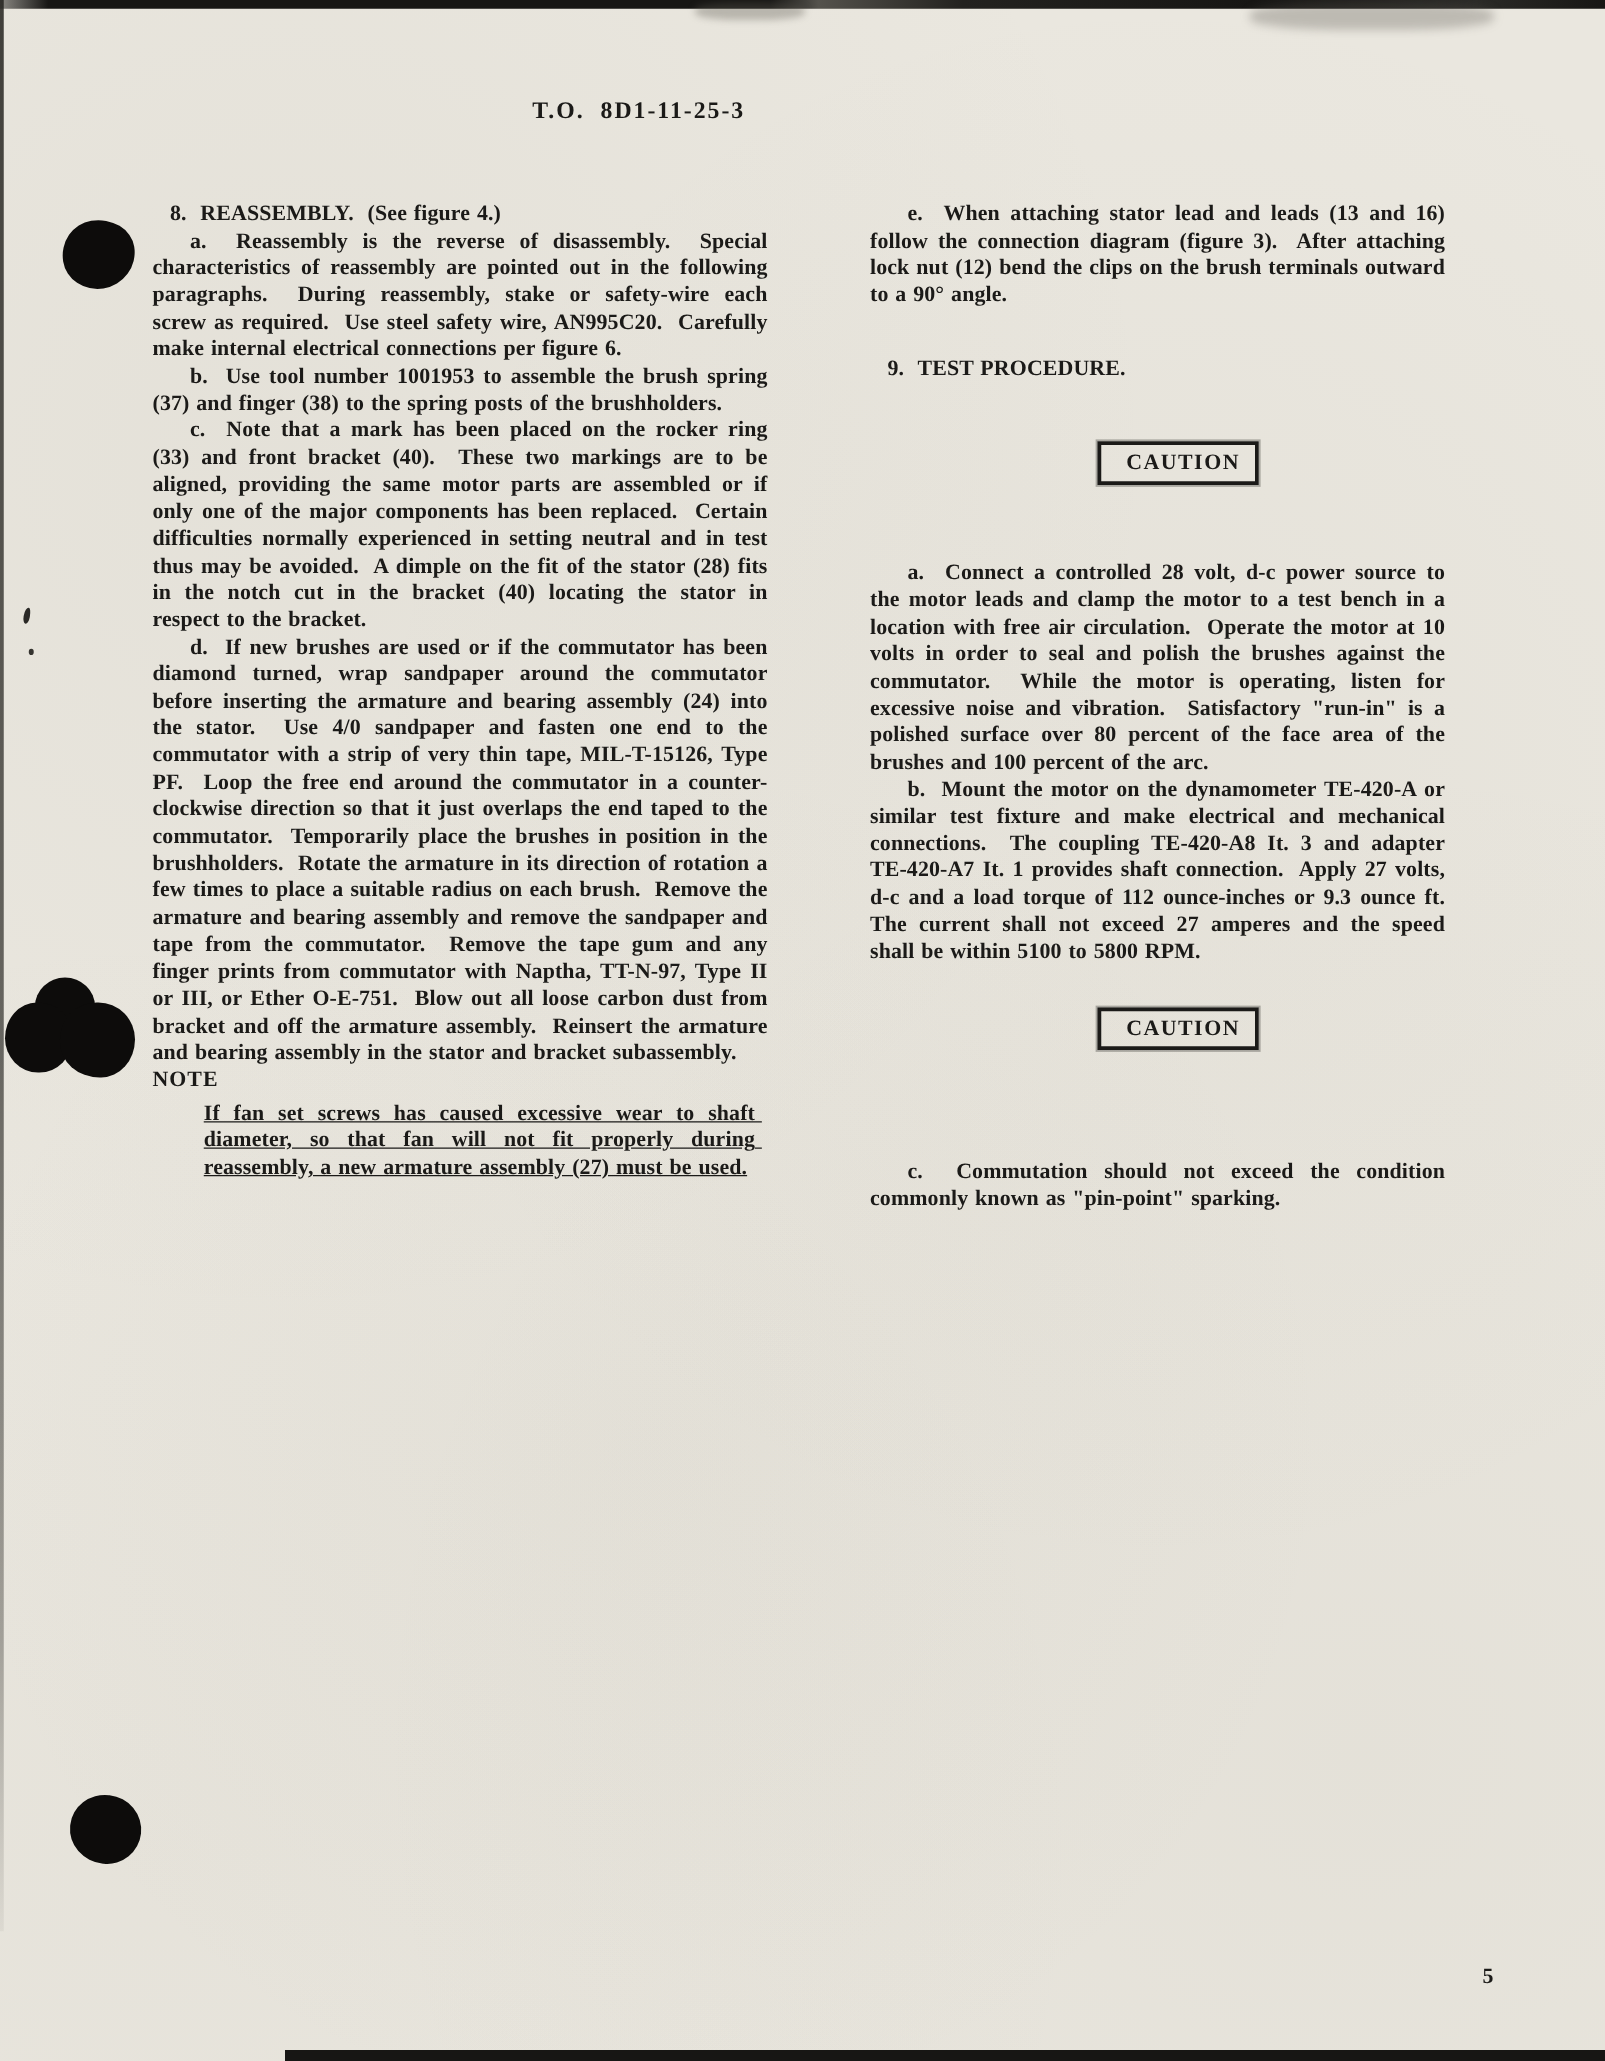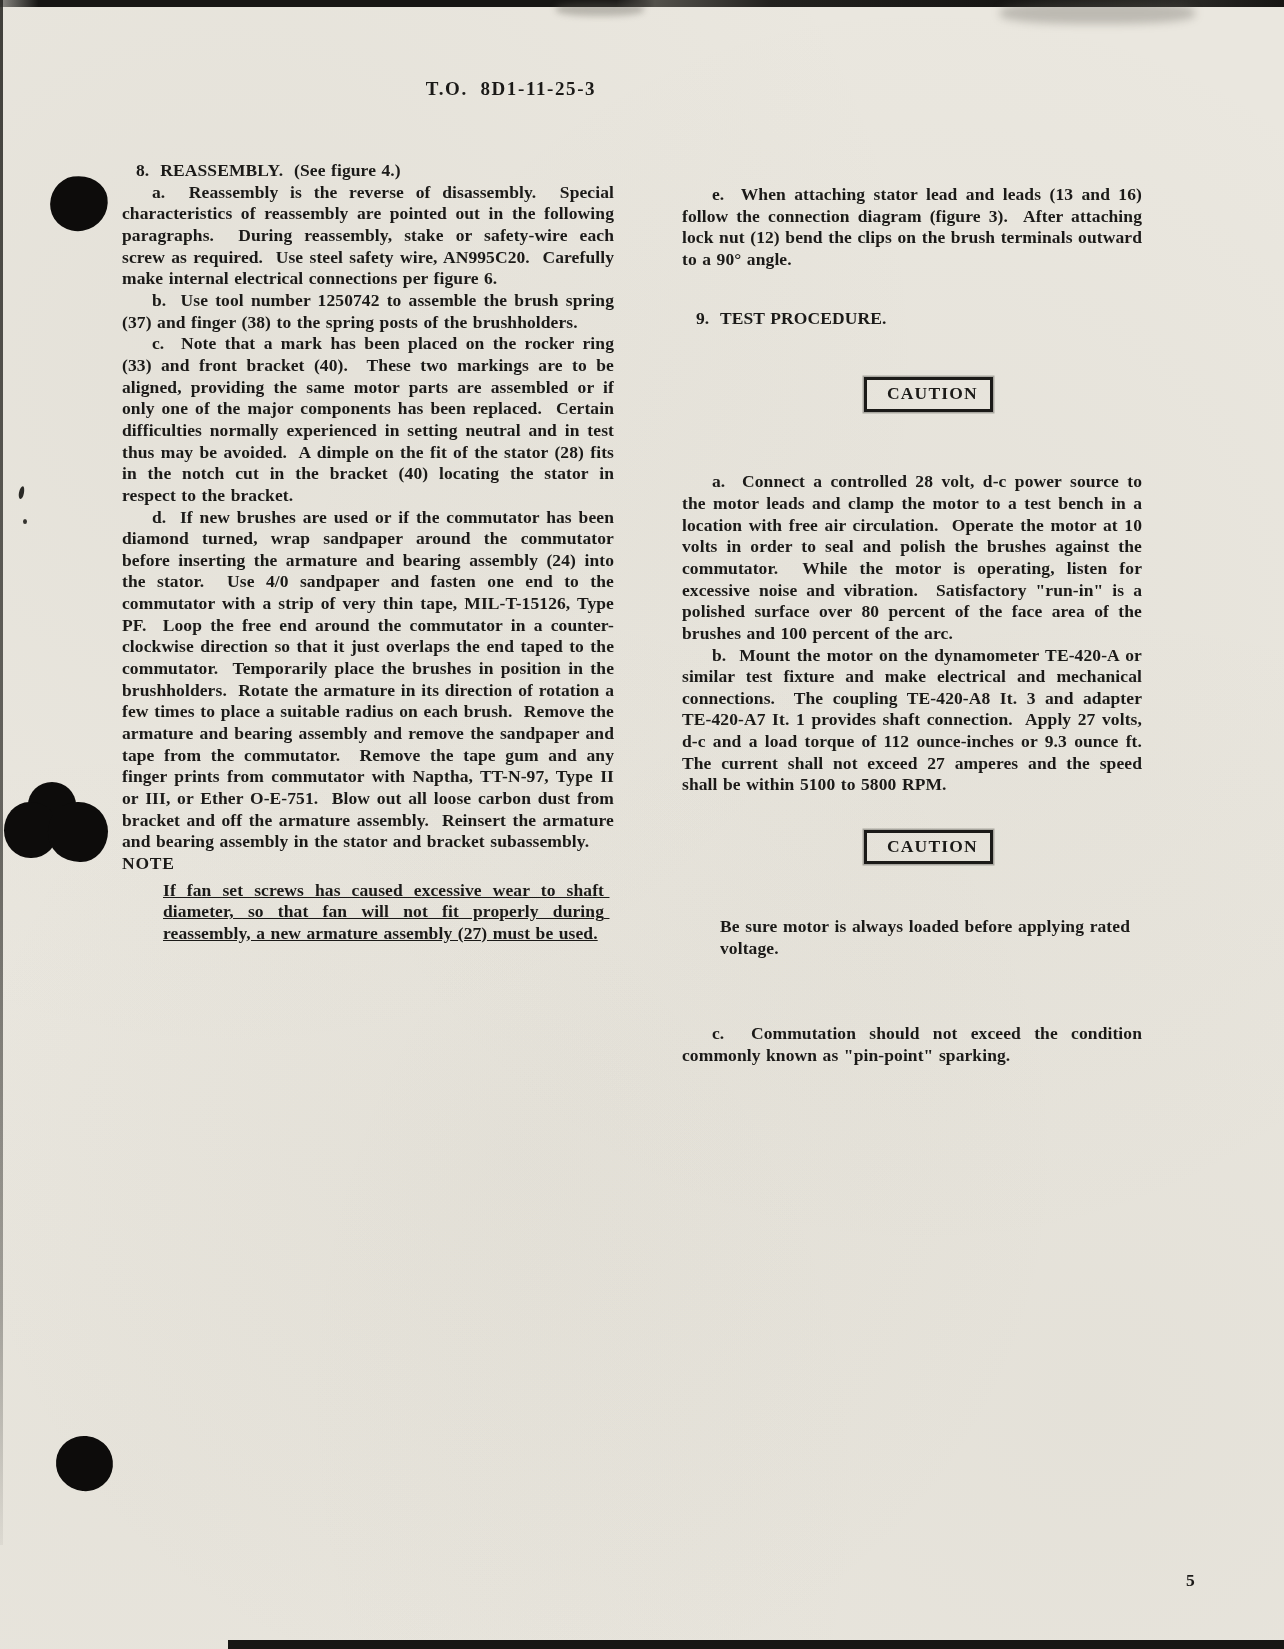--- a/index.html
+++ b/index.html
@@ -42,21 +42,21 @@
 
   .col {
     position:absolute; top:160px;
     font-size:17.5px; line-height:21.65px; font-weight:bold;
     text-align:justify;
     letter-spacing:0.1px;
     word-spacing:1px;
   }
   .col p, .col div { white-space:pre-wrap; }
   .col-left  { left:122px; width:492px; }
-  .col-right { left:682px; width:460px;margin-top:24px; }
+  .col-right { left:696px; width:460px; }
 
   p { margin:0; }
   .heading { text-indent:14px; }
   .para { text-indent:30px; }
 
   .rc-heading { margin-top:37px; }
 
   .caution-wrap { text-align:center; }
   .caution-wrap1 { margin-top:26px; }
   .caution-wrap2 { margin-top:12px; }
@@ -102,39 +102,38 @@
   <div class="topbar"></div>
   <div class="left-edge"></div>
   <div class="smudge smudge1"></div>
   <div class="smudge smudge2"></div>
 
   <div class="header">T.O.  8D1-11-25-3</div>
 
   <div class="col col-left">
     <div class="heading">8.  REASSEMBLY.  (See figure 4.)</div>
     <p class="para">a.  Reassembly is the reverse of disassembly.  Special characteristics of reassembly are pointed out in the following paragraphs.  During reassembly, stake or safety-wire each screw as required.  Use steel safety wire, AN995C20.  Carefully make internal electrical connections per figure 6.</p>
-    <p class="para">b.  Use tool number 1250742 to assemble the brush spring (37) and finger (38) to the spring posts of the brushholders.</p>
+    <p class="para">b.  Use tool number 1001953 to assemble the brush spring (37) and finger (38) to the spring posts of the brushholders.</p>
     <p class="para">c.  Note that a mark has been placed on the rocker ring (33) and front bracket (40).  These two markings are to be aligned, providing the same motor parts are assembled or if only one of the major components has been replaced.  Certain difficulties normally experienced in setting neutral and in test thus may be avoided.  A dimple on the fit of the stator (28) fits in the notch cut in the bracket (40) locating the stator in respect to the bracket.</p>
     <p class="para">d.  If new brushes are used or if the commutator has been diamond turned, wrap sandpaper around the commutator before inserting the armature and bearing assembly (24) into the stator.  Use 4/0 sandpaper and fasten one end to the commutator with a strip of very thin tape, MIL-T-15126, Type PF.  Loop the free end around the commutator in a counter-clockwise direction so that it just overlaps the end taped to the commutator.  Temporarily place the brushes in position in the brushholders.  Rotate the armature in its direction of rotation a few times to place a suitable radius on each brush.  Remove the armature and bearing assembly and remove the sandpaper and tape from the commutator.  Remove the tape gum and any finger prints from commutator with Naptha, TT-N-97, Type II or III, or Ether O-E-751.  Blow out all loose carbon dust from bracket and off the armature assembly.  Reinsert the armature and bearing assembly in the stator and bracket subassembly.</p>
     <div class="note-label">NOTE</div>
     <p class="note-text">If fan set screws has caused excessive wear to shaft diameter, so that fan will not fit properly during reassembly, a new armature assembly (27) must be used.</p>
   </div>
 
   <div class="col col-right">
     <p class="para">e.  When attaching stator lead and leads (13 and 16) follow the connection diagram (figure 3).  After attaching lock nut (12) bend the clips on the brush terminals outward to a 90° angle.</p>
     <div class="heading rc-heading">9.  TEST PROCEDURE.</div>
     <div class="caution-wrap caution-wrap1">
       <span class="caution-box">CAUTION</span>
     </div>
     <p class="para rc-para-a">a.  Connect a controlled 28 volt, d-c power source to the motor leads and clamp the motor to a test bench in a location with free air circulation.  Operate the motor at 10 volts in order to seal and polish the brushes against the commutator.  While the motor is operating, listen for excessive noise and vibration.  Satisfactory "run-in" is a polished surface over 80 percent of the face area of the brushes and 100 percent of the arc.</p>
     <p class="para">b.  Mount the motor on the dynamometer TE-420-A or similar test fixture and make electrical and mechanical connections.  The coupling TE-420-A8 It. 3 and adapter TE-420-A7 It. 1 provides shaft connection.  Apply 27 volts, d-c and a load torque of 112 ounce-inches or 9.3 ounce ft.  The current shall not exceed 27 amperes and the speed shall be within 5100 to 5800 RPM.</p>
     <div class="caution-wrap caution-wrap2">
       <span class="caution-box">CAUTION</span>
     </div>
-    <p class="caution-text caution-text2">Be sure motor is always loaded before applying rated voltage.</p>
     <p class="para rc-para-c">c.  Commutation should not exceed the condition commonly known as "pin-point" sparking.</p>
   </div>
 
   <div class="page-number">5</div>
 
   <div class="blob blob1"></div>
   <div class="blob-cluster">
     <div class="b-a"></div>
     <div class="b-b"></div>
     <div class="b-c"></div>

